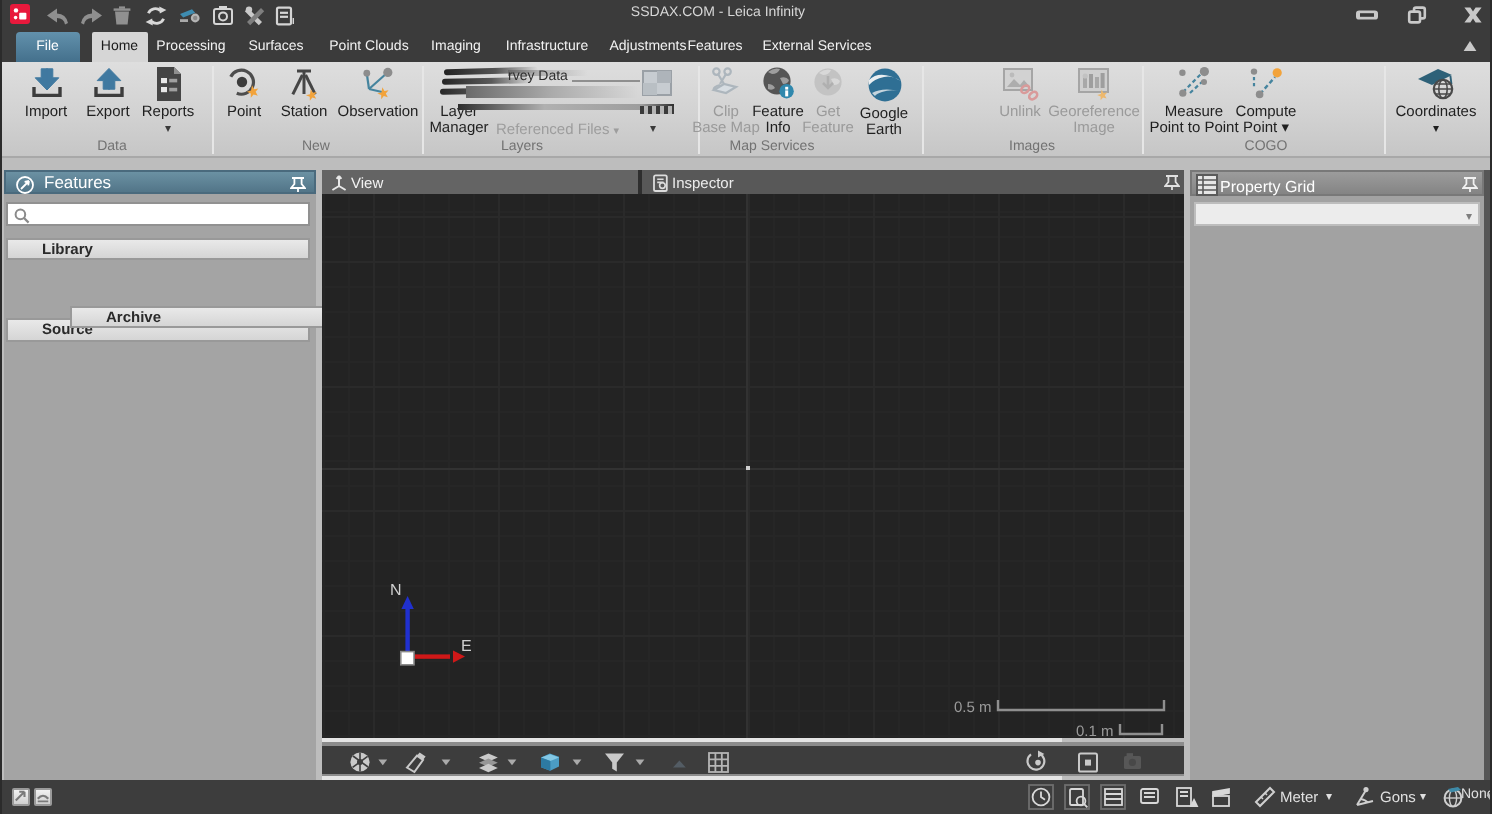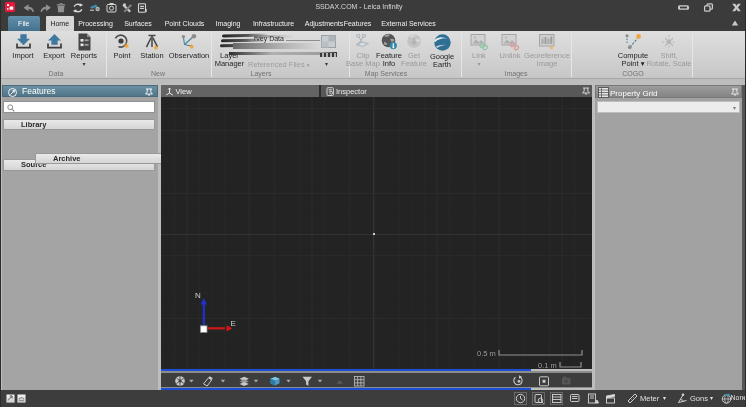--- a/index.html
+++ b/index.html
@@ -17,21 +17,21 @@
 #ribbon{left:0;top:31px;width:746px;height:48px;background:linear-gradient(#dedede,#d2d2d2 55%,#c6c6c6);border-bottom:1px solid #a8a8a8;}
 .rsep{position:absolute;top:2px;height:44px;width:1px;background:#aeaeae;border-right:1px solid #e6e6e6;}
 .glabel{position:absolute;top:39px;font-size:7px;color:#727272;text-align:center;}
 .rbtn{position:absolute;top:0;text-align:center;font-size:7.5px;color:#1f1f1f;line-height:7.5px;}
 .rbtn .ic{display:block;margin:2px auto 1px auto;}
 .rbtn.dis{color:#9a9a9a;}
 .two{line-height:7.5px;}
 
 #leftpanel{left:1px;top:85px;width:156px;height:305px;background:#a4a4a4;}
 #navhdr{left:0;top:0;width:156px;height:12px;background:linear-gradient(#6b91a3,#527588);border:1px solid #4a6a7d;color:#fff;font-size:8px;line-height:11px;}
-#centerpanel{left:160px;top:85px;width:370px;height:305px;background:#1d4ed8;}
+#centerpanel{left:160px;top:85px;width:370px;height:305px;background:#e5e5e5;}
 #rightpanel{left:594px;top:85px;width:147px;height:305px;background:#a2a2a2;}
 
 #viewhdr{left:0;top:0;width:431px;height:12px;background:#646464;}
 #insphdr{left:158px;top:0;width:273px;height:12px;background:#585858;border-left:2px solid #2e2e2e;}
 #viewarea{left:0;top:12px;width:431px;height:272px;background:#232323;overflow:hidden;}
 #viewtb{left:0;top:286px;width:431px;height:17px;background:#3d3d3d;border-top:2px solid #8c8c8c;border-bottom:1px solid #8c8c8c;}
 
 #statusbar{left:0;top:390px;width:746px;height:17px;background:#3d3d3d;}
 .sbtxt{position:absolute;top:4px;font-size:7.5px;color:#e0e0e0;}
 .navbtn{position:absolute;left:1px;width:152px;height:11.5px;background:linear-gradient(#e9e9e9,#d5d5d5);border:1px solid #999;font-size:7.5px;font-weight:bold;color:#2a2a2a;line-height:10.5px;padding-left:17px;}
@@ -231,30 +231,20 @@
       <path d="M9 5 v6 M6.5 8.5 L9 11 l2.5-2.5" stroke="#b0b0b0" stroke-width="1.3" fill="none"></path>
     </svg>Get<br>Feature</div>
   <div class="rbtn two" style="left:419px;width:44px;">
     <svg class="ic" width="19" height="19" viewBox="0 0 19 19">
       <circle cx="9.5" cy="9.5" r="8.2" fill="#2f6f94"></circle>
       <path d="M1.5 7 Q7 1.5 17.4 7.5 Q13 4.5 9 5.5 Q4 6.5 1.5 9.5z" fill="#e9eef1"></path>
       <path d="M3 13.5 Q8 10.5 17 12.5 Q12 11.5 8 13 Q5 14 4.5 15z" fill="#dfe6ea" opacity="0.85"></path>
     </svg>Google<br>Earth</div>
   <div class="glabel" style="left:350px;width:70px;">Map Services</div>
 
-  <div class="rbtn dis" style="left:458px;width:40px;">
-    <svg class="ic" width="19" height="18" viewBox="0 0 19 18">
-      <rect x="1" y="1.5" width="14" height="10.5" fill="#d2d2d2" stroke="#a5a5a5"></rect>
-      <path d="M2.5 10.5 l3.5-4 3 3 2-2.5 3 3.5z" fill="#adadad"></path>
-        <circle cx="5" cy="4.5" r="1.2" fill="#bbb"></circle>
-      <g stroke="#8fc8a5" stroke-width="1.3" fill="none">
-          <ellipse cx="12.2" cy="12.2" rx="2.4" ry="1.7" transform="rotate(-40 12.2 12.2)"></ellipse>
-          <ellipse cx="15.2" cy="14.6" rx="2.4" ry="1.7" transform="rotate(-40 15.2 14.6)"></ellipse>
-        </g>
-    </svg>Link<br><span style="font-size:6px;">▾</span></div>
   <div class="rbtn dis" style="left:489px;width:40px;">
     <svg class="ic" width="19" height="18" viewBox="0 0 19 18">
       <rect x="1" y="1.5" width="14" height="10.5" fill="#d2d2d2" stroke="#a5a5a5"></rect>
       <path d="M2.5 10.5 l3.5-4 3 3 2-2.5 3 3.5z" fill="#adadad"></path>
         <circle cx="5" cy="4.5" r="1.2" fill="#bbb"></circle>
       <g stroke="#d99a9a" stroke-width="1.3" fill="none">
           <ellipse cx="11.6" cy="11.6" rx="2.2" ry="1.6" transform="rotate(-40 11.6 11.6)"></ellipse>
           <ellipse cx="15.6" cy="14.8" rx="2.2" ry="1.6" transform="rotate(-40 15.6 14.8)"></ellipse>
         </g>
     </svg>Unlink</div>
@@ -263,38 +253,49 @@
       <rect x="1.5" y="1.5" width="14.5" height="11.5" fill="#cfcfcf" stroke="#a5a5a5"></rect>
       <rect x="3.5" y="6" width="2" height="5" fill="#a8a8a8"></rect>
         <rect x="6.5" y="4" width="2" height="7" fill="#9e9e9e"></rect>
         <rect x="9.5" y="5.5" width="2" height="5.5" fill="#a8a8a8"></rect>
         <rect x="12.3" y="3.5" width="2" height="7.5" fill="#9e9e9e"></rect>
       <circle cx="4.6" cy="5" r="1.3" fill="#c2c2c2"></circle>
       <path d="M12.8 11.8 l0.9 1.7 1.9-0.3 -1.2 1.4 0.9 1.7 -1.8-0.6 -1.2 1.4 0-1.9 -1.7-0.7 1.8-0.5z" fill="#edb86d"></path>
     </svg>Georeference<br>Image</div>
   <div class="glabel" style="left:480px;width:70px;">Images</div>
 
+  <div class="rbtn two" style="left:572px;width:48px;">
+    <svg class="ic" width="19" height="18" viewBox="0 0 19 18">
+      <g stroke="#45849e" stroke-width="1.1" stroke-dasharray="2 1.4" fill="none">
+          <path d="M3.5 13 L13.5 3"></path>
+          <path d="M7 13.5 l6.5-6"></path>
+        </g>
+      <circle cx="3.2" cy="3.4" r="1.6" fill="#8d8d8d"></circle>
+      <circle cx="14.2" cy="2.8" r="2.3" fill="#8d8d8d"></circle>
+      <circle cx="3.4" cy="13.6" r="1.8" fill="#8d8d8d"></circle>
+        <circle cx="14" cy="8" r="1.5" fill="#8d8d8d"></circle>
+    </svg>Measure<br>Point to Point</div>
   <div class="rbtn two" style="left:610px;width:44px;">
     <svg class="ic" width="19" height="18" viewBox="0 0 19 18">
       <circle cx="3" cy="2.8" r="1.6" fill="#8d8d8d"></circle>
       <path d="M3 5.5 v6" stroke="#45849e" stroke-width="1.1" stroke-dasharray="1.6 1.4" fill="none"></path>
       <path d="M6 14 L13.5 5.5" stroke="#45849e" stroke-width="1.2" stroke-dasharray="2.2 1.4" fill="none"></path>
       <circle cx="5.8" cy="14.2" r="1.9" fill="#8d8d8d"></circle>
       <circle cx="14.6" cy="3.4" r="2.3" fill="#f2a33b"></circle>
     </svg>Compute<br>Point ▾</div>
-  <div class="rbtn dis two" style="left:642px;width:52px;">
-    <svg class="ic" width="18" height="18" viewBox="0 0 18 18">
-      <g stroke="#b9b9b9" stroke-width="1.2" fill="none">
-        <path d="M9 2 v14 M2 9 h14" stroke-dasharray="2 1.5"></path>
-        <path d="M5 5 l8 8 M13 5 l-8 8"></path>
-      </g>
-      <circle cx="9" cy="9" r="1.8" fill="#b0b0b0"></circle>
-    </svg>Shift,<br>Rotate, Scale</div>
   <div class="glabel" style="left:597px;width:70px;">COGO</div>
 
+  <div class="rbtn" style="left:694px;width:46px;">
+    <svg class="ic" width="21" height="18" viewBox="0 0 21 18">
+      <path d="M1 6.5 L11 1.5 l7 3 -10 5z" fill="#2e6178"></path>
+      <path d="M17.2 5 l0.5 4" stroke="#2e6178" stroke-width="1" fill="none"></path>
+      <circle cx="13.5" cy="11.5" r="4.6" fill="none" stroke="#4a4a4a" stroke-width="1.1"></circle>
+      <ellipse cx="13.5" cy="11.5" rx="2.1" ry="4.6" fill="none" stroke="#4a4a4a" stroke-width="0.8"></ellipse>
+      <path d="M8.9 11.5 h9.2 M9.6 9 h7.8 M9.6 14 h7.8" stroke="#4a4a4a" stroke-width="0.8" fill="none"></path>
+    </svg>Coordinates<br><span style="font-size:6px;">▾</span></div>
 </div>
 <div class="abs" id="leftpanel">
   <div class="abs" id="navhdr"><span style="margin-left:19px;font-size:8.5px;">Features</span>
     <svg class="abs" style="left:5px;top:2px;" width="9" height="9" viewBox="0 0 9 9">
         <circle cx="4.5" cy="4.5" r="4" fill="none" stroke="#fff" stroke-width="0.9"></circle>
         <path d="M2.5 6.5 L6.5 2.5 M6.5 2.5 l-2.2 0.4 M6.5 2.5 l-0.4 2.2" stroke="#fff" stroke-width="0.9" fill="none"></path>
       </svg>
     <svg class="abs" style="left:142px;top:2px;" width="8" height="8" viewBox="0 0 8 8">
         <path d="M1 1 h6 M2.2 1 v3 l-1.6 2 h6.8 l-1.6-2 v-3 M4 6 v2" stroke="#fff" stroke-width="0.9" fill="none"></path>
       </svg>

